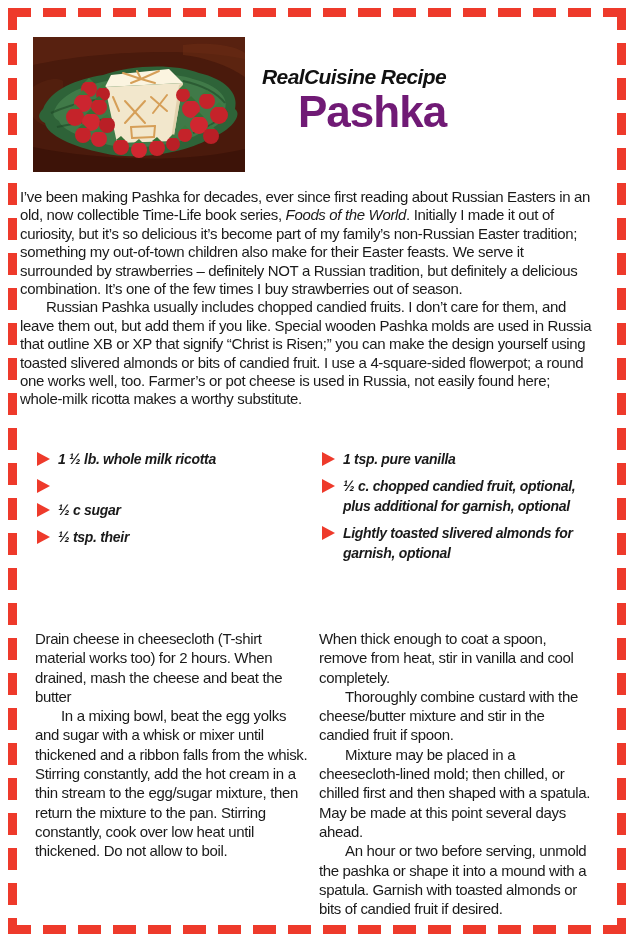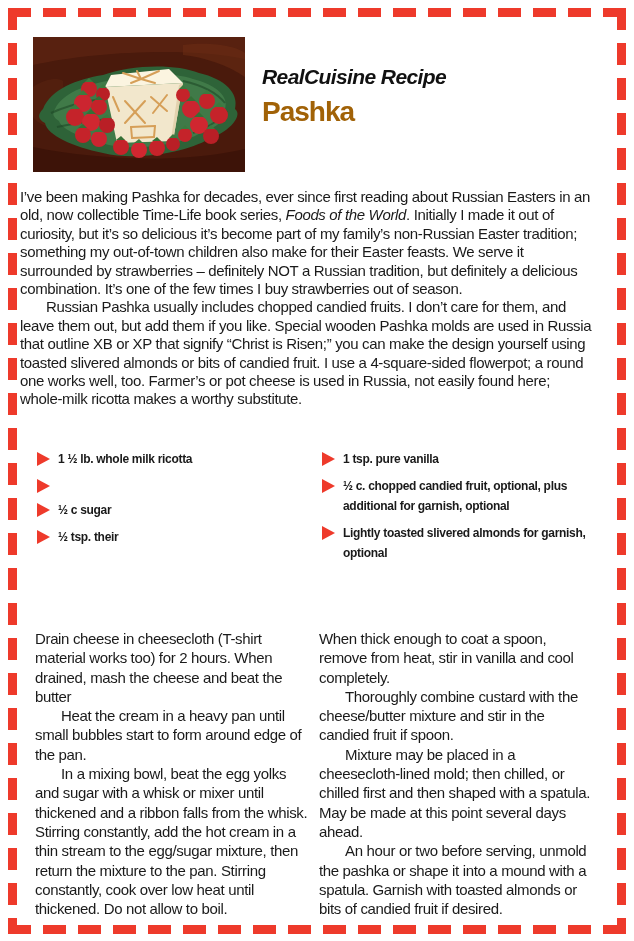--- a/index.html
+++ b/index.html
@@ -23,28 +23,28 @@
     background:repeating-linear-gradient(180deg,#ee3a2b 0 22px,transparent 22px 35px);
   }
   .b-left{left:8px;}
   .b-right{right:8px;}
 
   
   .photo{
     position:absolute;left:33px;top:37px;width:212px;height:135px;
   }
   .photo svg{display:block;width:212px;height:135px;}
-  .titles{position:absolute;left:262px;top:64px;}
+  .titles{position:absolute;left:262px;top:64px;text-align:right;}
   .brand{
     font-size:21px;font-weight:bold;font-style:italic;
     letter-spacing:-0.6px;line-height:26px;color:#111;
   }
   .title{
-    font-size:28px;font-weight:bold;letter-spacing:-1px;
-    line-height:42px;margin-top:1px;color:#a16207;
+    font-size:44px;font-weight:bold;letter-spacing:-1px;
+    line-height:42px;margin-top:1px;color:#701a75;
   }
 
   
   .intro{
     position:absolute;left:20px;top:188px;width:572px;
     font-size:15px;line-height:18.4px;letter-spacing:-0.35px;
   }
   .intro p{margin:0;}
   .indent{text-indent:26px;}
 
@@ -52,21 +52,21 @@
   .ingredients{
     position:absolute;left:35px;top:449px;width:575px;
     display:flex;
   }
   .ing-col{list-style:none;margin:0;padding:0;}
   .ing-col.left{width:285px;flex:0 0 285px;}
   .ing-col.right{flex:1;}
   .ing-item{
     display:flex;align-items:flex-start;
     margin:0 0 7px 0;
-    font-weight:bold;font-size:12px;line-height:20px;letter-spacing:-0.3px;
+    font-weight:bold;font-size:14px;line-height:20px;letter-spacing:-0.3px;font-style:italic;
   }
   .tri{
     flex:0 0 auto;width:0;height:0;margin:3px 8px 0 2px;
     border-left:13px solid #ee3a2b;
     border-top:7px solid transparent;
     border-bottom:7px solid transparent;
   }
   .ing-text{display:block;max-width:252px;}
 
   
@@ -247,21 +247,20 @@
       <li class="ing-item">
           <span class="tri"></span>
           <span class="ing-text">Lightly toasted slivered almonds for garnish, optional</span>
         </li>
     </ul>
   </div>
 
   <div class="instructions">
     <div class="ins-col">
       <p>Drain cheese in cheesecloth (T-shirt material works too) for 2 hours. When drained, mash the cheese and beat the butter</p>
-      <p class="indent">Heat the cream in a heavy pan until small bubbles start to form around edge of the pan.</p>
       <p class="indent">In a mixing bowl, beat the egg yolks and sugar with a whisk or mixer until thickened and a ribbon falls from the whisk. Stirring constantly, add the hot cream in a thin stream to the egg/sugar mixture, then return the mixture to the pan. Stirring constantly, cook over low heat until thickened. Do not allow to boil.</p>
     </div>
     <div class="ins-col">
       <p>When thick enough to coat a spoon, remove from heat, stir in vanilla and cool completely.</p>
       <p class="indent">Thoroughly combine custard with the cheese/butter mixture and stir in the candied fruit if spoon.</p>
       <p class="indent">Mixture may be placed in a cheesecloth-lined mold; then chilled, or chilled first and then shaped with a spatula. May be made at this point several days ahead.</p>
       <p class="indent">An hour or two before serving, unmold the pashka or shape it into a mound with a spatula. Garnish with toasted almonds or bits of candied fruit if desired.</p>
     </div>
   </div>
 

